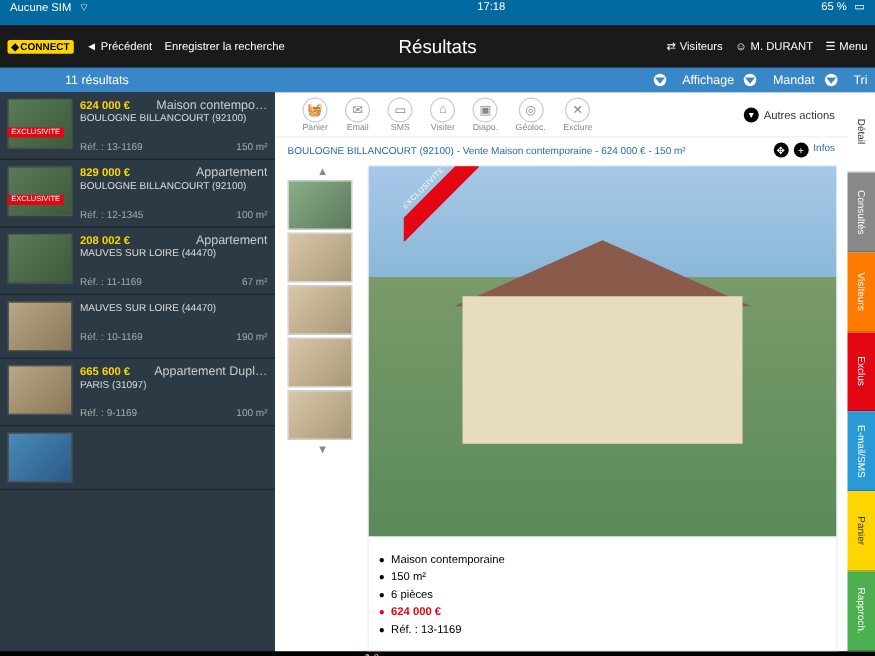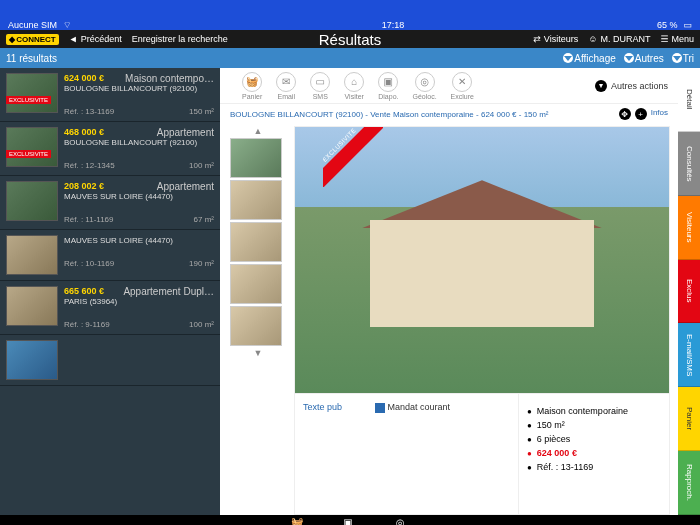--- a/index.html
+++ b/index.html
@@ -1,28 +1,28 @@
 <!DOCTYPE html>
 <html><head>
 <meta charset="utf-8">
 <style>
   * { margin: 0; padding: 0; box-sizing: border-box; font-family: -apple-system, Helvetica, Arial, sans-serif; }
   body { width: 700px; height: 525px; background: #000; overflow: hidden; font-size: 10px; }
-  .status-bar { height: 30px; background: #1d4ed8; color: #fff; display: flex; justify-content: space-between; align-items: flex-end; padding: 0 8px; font-size: 9px; }
+  .status-bar { height: 20px; background: #0369a1; color: #fff; display: flex; justify-content: space-between; align-items: flex-start; padding: 0 8px; font-size: 9px; }
   .status-left, .status-right { display: flex; gap: 6px; align-items: center; }
   .status-center { position: absolute; left: 50%; transform: translateX(-50%); margin-left: 43px; }
-  .top-nav { height: 18px; background: #1a1a1a; color: #fff; display: flex; align-items: center; padding: 0 6px; font-size: 9px; justify-content: space-between; text-align: right; }
+  .top-nav { height: 34px; background: #1a1a1a; color: #fff; display: flex; align-items: center; padding: 0 6px; font-size: 9px; justify-content: space-between; text-align: right; }
   .nav-left, .nav-right { display: flex; gap: 10px; align-items: center; }
   .nav-title { position: absolute; left: 50%; transform: translateX(-50%); font-size: 15px; }
   .nav-item { display: flex; align-items: center; gap: 3px; cursor: pointer; }
   .logo { background: #ffd500; color: #000; padding: 1px 3px; font-weight: bold; font-size: 8px; border-radius: 2px; }
   .logo::before { content: "◆"; margin-right: 1px; }
   .filter-bar { height: 20px; background: #3a87c8; color: #fff; display: flex; align-items: center; padding: 0 6px; font-size: 10px; gap: 8px; }
-  .filter-bar .count { flex: 0 0 auto; }
-  .chip { display: flex; align-items: center; gap: 1px; cursor: pointer; }
+  .filter-bar .count { flex: 0 0 auto; margin-left: 46px; }
+  .chip { display: flex; align-items: center; gap: 13px; cursor: pointer; }
   .chip-icon { width: 10px; height: 10px; border-radius: 50%; background: #fff; color: #3a87c8; display: inline-flex; align-items: center; justify-content: center; font-size: 7px; }
   .main { display: flex; height: 447px; }
   .sidebar { width: 220px; background: #2b3a44; overflow-y: hidden; }
   .listing { display: flex; padding: 5px 6px; border-bottom: 1px solid #1a252c; gap: 6px; position: relative; }
   .listing-img { width: 52px; height: 40px; background: linear-gradient(135deg,#5a7a5a,#3a5a3a); border: 1px solid #555; flex-shrink: 0; position: relative; }
   .listing-img.pool { background: linear-gradient(135deg,#4a8ab8,#2a5a88); }
   .listing-img.interior { background: linear-gradient(135deg,#b8a888,#887858); }
   .listing-body { flex: 1; color: #fff; font-size: 8px; overflow: hidden; }
   .price { color: #ffd500; font-weight: bold; font-size: 9px; }
   .type { float: right; color: #ccc; font-size: 10px; }
@@ -101,21 +101,21 @@
   <span class="chip">
       <span class="chip-icon">
         <span class="ichev" style="border-top-color:#3a87c8"></span>
       </span>
       <span>Affichage</span>
     </span>
   <span class="chip">
       <span class="chip-icon">
         <span class="ichev" style="border-top-color:#3a87c8"></span>
       </span>
-      <span>Autres</span>
+      <span>Mandat</span>
     </span>
   <span class="chip">
       <span class="chip-icon">
         <span class="ichev" style="border-top-color:#3a87c8"></span>
       </span>
       <span>Tri</span>
     </span>
 </div>
 
 <div class="main">
@@ -128,21 +128,21 @@
     <div class="listing-foot">
             <span>Réf. : 13-1169</span>
             <span>150 m²</span>
           </div>
   </div>
         <div class="excl-tag">EXCLUSIVITE</div>
       </div>
       <div class="listing">
         <div class="listing-img green"></div>
   <div class="listing-body">
-    <div><span class="price">468 000 €</span><span class="type">Appartement</span></div>
+    <div><span class="price">829 000 €</span><span class="type">Appartement</span></div>
     <div class="loc">BOULOGNE BILLANCOURT (92100)</div>
     <div class="listing-foot">
             <span>Réf. : 12-1345</span>
             <span>100 m²</span>
           </div>
   </div>
         <div class="excl-tag">EXCLUSIVITE</div>
       </div>
       <div class="listing">
         <div class="listing-img green"></div>
@@ -162,21 +162,21 @@
     <div class="listing-foot">
             <span>Réf. : 10-1169</span>
             <span>190 m²</span>
           </div>
   </div>
       </div>
       <div class="listing">
         <div class="listing-img interior"></div>
   <div class="listing-body">
     <div><span class="price">665 600 €</span><span class="type">Appartement Dupl…</span></div>
-    <div class="loc">PARIS (53964)</div>
+    <div class="loc">PARIS (31097)</div>
     <div class="listing-foot">
             <span>Réf. : 9-1169</span>
             <span>100 m²</span>
           </div>
   </div>
       </div>
       <div class="listing">
         <div class="listing-img pool"></div>
       </div>
     </div>
@@ -240,24 +240,20 @@
       </div>
       <div class="main-col">
         <div class="main-photo">
           <div class="roof"></div>
             <div class="house"></div>
           <div class="excl-ribbon">
               <span>EXCLUSIVITE</span>
             </div>
         </div>
         <div class="info-row">
-          <div class="info-left">
-            <span class="pub-label">Texte pub</span>
-            <span class="mandat"><span class="mandat-box"></span><span>Mandat courant</span></span>
-          </div>
           <div class="info-right">
             <div class="bullet">
                 <span>Maison contemporaine</span>
               </div>
             <div class="bullet">
                 <span>150 m²</span>
               </div>
             <div class="bullet">
                 <span>6 pièces</span>
               </div>

